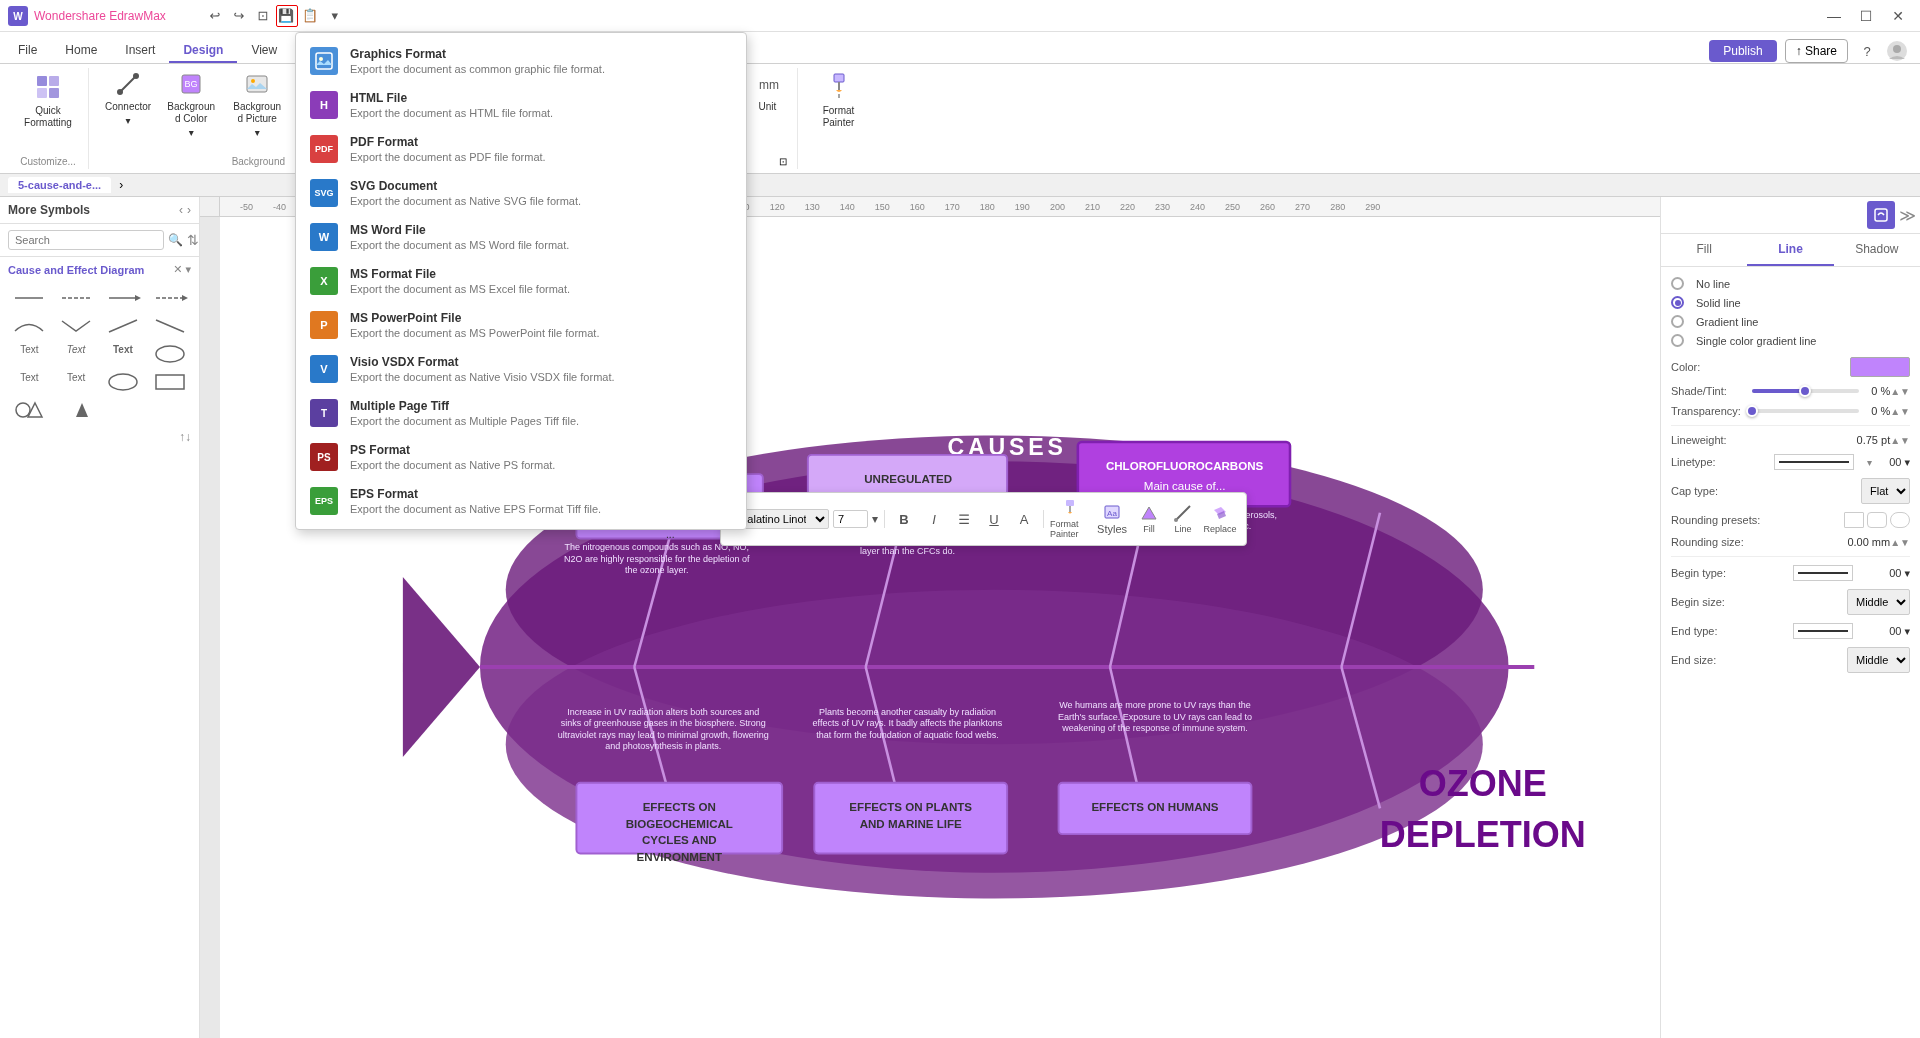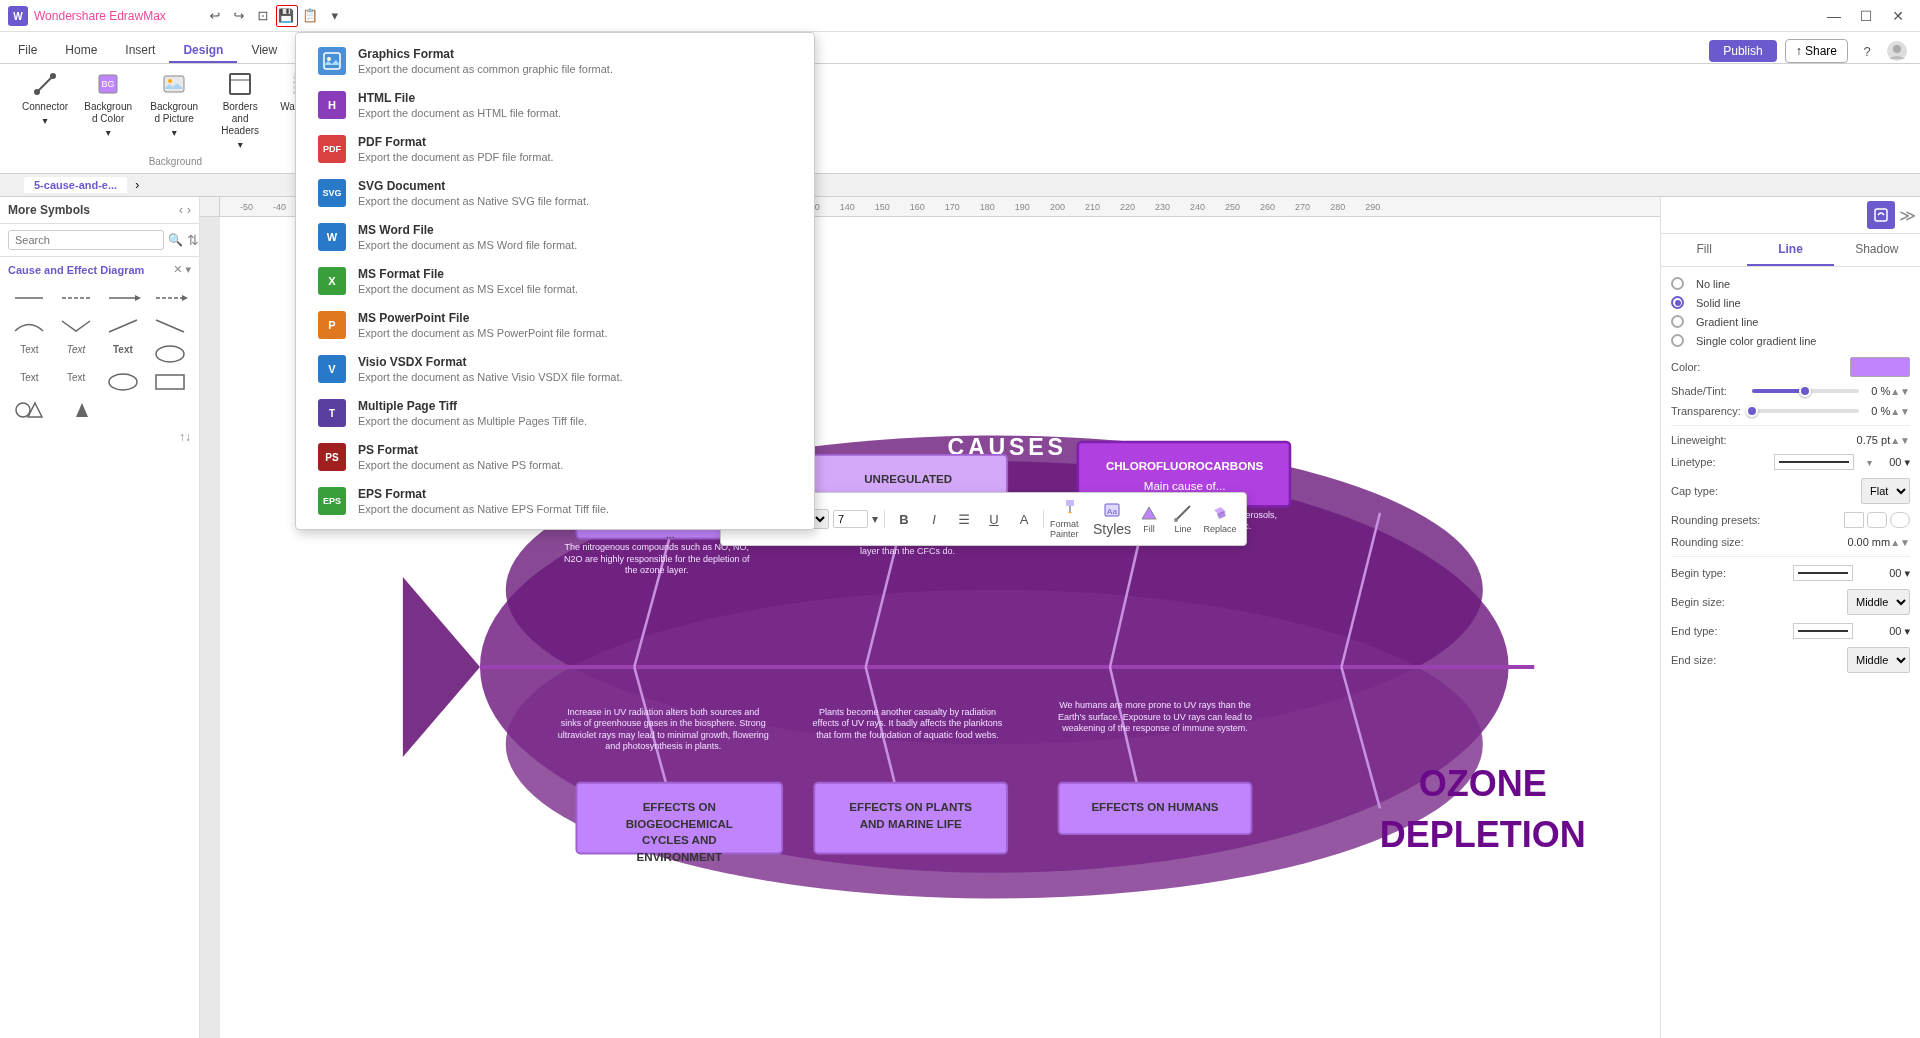--- a/index.html
+++ b/index.html
@@ -59,27 +59,27 @@
     #canvas-ruler-corner { width: 20px; height: 20px; background: #f0f0f0; border-right: 1px solid #d0d0d0; border-bottom: 1px solid #d0d0d0; position: absolute; left: 0; top: 0; }
     #canvas-ruler-v { width: 20px; background: #f5f5f5; border-right: 1px solid #d0d0d0; position: absolute; left: 0; top: 20px; bottom: 0; }
     #canvas { position: absolute; left: 20px; top: 20px; right: 0; bottom: 0; background: #fff; overflow: auto; }
     #canvas-inner { width: 1600px; height: 900px; position: relative; background: #fff; }
 
     
     #dropdown-menu {
       position: absolute;
       left: 295px;
       top: 32px;
-      width: 520px;
+      width: 452px;
       background: #fff;
       border: 1px solid #ccc;
       border-radius: 4px;
       box-shadow: 2px 4px 12px rgba(0,0,0,0.2);
       z-index: 1000;
-      padding: 6px 8px;
+      padding: 6px 0;
     }
     .menu-item { display: flex; align-items: flex-start; padding: 8px 14px; cursor: pointer; gap: 12px; }
     .menu-icon { width: 28px; height: 28px; border-radius: 3px; flex-shrink: 0; display: flex; align-items: center; justify-content: center; font-size: 16px; font-weight: bold; color: white; }
     .menu-icon.blue { background: #4a90d9; }
     .menu-icon.purple { background: #8b3cb8; }
     .menu-icon.red { background: #d94040; }
     .menu-icon.blue2 { background: #2979c9; }
     .menu-icon.green { background: #3a9e3a; }
     .menu-icon.orange { background: #e07820; }
     .menu-icon.purple2 { background: #5b3fa0; }
@@ -126,21 +126,21 @@
       padding: 4px 8px;
       gap: 4px;
       z-index: 100;
     }
     .fmt-sep { width: 1px; height: 18px; background: #ddd; margin: 0 2px; }
     .fmt-btn { display: flex; align-items: center; justify-content: center; width: 26px; height: 24px; cursor: pointer; border-radius: 2px; font-size: 13px; color: #555; }
     .fmt-font { border: 1px solid #ccc; border-radius: 2px; padding: 2px 6px; font-size: 11px; width: 100px; }
     .fmt-size { border: 1px solid #ccc; border-radius: 2px; padding: 2px 4px; font-size: 11px; width: 35px; }
 
     
-    #doc-tabs { display: flex; align-items: center; background: #f0f0f0; padding: 2px 24px; border-bottom: 1px solid #d0d0d0; gap: 2px; }
+    #doc-tabs { display: flex; align-items: center; background: #f0f0f0; padding: 2px 8px; border-bottom: 1px solid #d0d0d0; gap: 2px; }
     .doc-tab { padding: 2px 10px; font-size: 11px; cursor: pointer; border-radius: 3px 3px 0 0; background: #e0e0e0; color: #444; }
     .doc-tab.active { background: #fff; color: #6a5acd; font-weight: 600; }
   </style>
 </head>
 <body>
 
 <div id="titlebar">
   <div id="titlebar-left">
     <div id="titlebar-logo">
       <svg width="16" height="16" viewBox="0 0 16 16">
@@ -184,20 +184,36 @@
             <circle cx="10" cy="10" r="10" fill="#ddd"></circle>
             <circle cx="10" cy="8" r="4" fill="#aaa"></circle>
             <path d="M2 18 Q10 12 18 18" fill="#bbb"></path>
           </svg>
       </div>
     </div>
   </div>
 
   <div id="ribbon-content">
 
+    <div class="ribbon-group">
+      <div class="ribbon-group-items">
+        <div class="ribbon-btn">
+          <span class="icon">
+            <svg width="28" height="28" viewBox="0 0 28 28">
+              <rect x="3" y="4" width="10" height="10" rx="1" fill="#6a5acd" opacity="0.7"></rect>
+              <rect x="15" y="4" width="10" height="10" rx="1" fill="#9b89e0" opacity="0.7"></rect>
+              <rect x="3" y="16" width="10" height="10" rx="1" fill="#b8a8f0" opacity="0.7"></rect>
+              <rect x="15" y="16" width="10" height="10" rx="1" fill="#7a6ad0" opacity="0.7"></rect>
+            </svg>
+          </span>
+          <span class="label">Quick Formatting</span>
+        </div>
+      </div>
+      <div class="ribbon-group-label" style="color:#888;font-size:10px;">Customize...</div>
+    </div>
 
 
     <div class="ribbon-group">
       <div class="ribbon-group-items">
         <div class="ribbon-btn">
           <span class="icon">
             <svg width="24" height="24" viewBox="0 0 24 24">
                 <path d="M4 20 L20 4" stroke="#555" stroke-width="2"></path>
                 <circle cx="4" cy="20" r="3" fill="#555"></circle>
                 <circle cx="20" cy="4" r="3" fill="#555"></circle>
@@ -640,21 +656,21 @@
                 <line x1="9" y1="7" x2="9" y2="13" stroke="#888" stroke-width="1.5"></line>
                 <path d="M7 13 Q9 16 11 13" fill="#ffaa44"></path>
               </svg>
             <span style="font-size:9px;">Format Painter</span>
           </div>
           <div class="fmt-btn" style="flex-direction:column;align-items:center;font-size:10px;width:36px;height:44px;gap:2px;">
             <svg width="18" height="18" viewBox="0 0 18 18">
                 <rect x="2" y="3" width="14" height="12" rx="1" fill="#e0d8ff" stroke="#6a5acd" stroke-width="1"></rect>
                 <text x="9" y="13" text-anchor="middle" font-size="8" fill="#6a5acd">Aa</text>
               </svg>
-            <span style="font-size:14px;">Styles</span>
+            <span style="font-size:11px;">Styles</span>
           </div>
           <div class="fmt-btn" style="flex-direction:column;align-items:center;font-size:10px;width:30px;height:44px;gap:2px;">
             <svg width="18" height="18" viewBox="0 0 18 18">
                 <path d="M2 15 L9 3 L16 15 Z" fill="#c084fc" stroke="#888" stroke-width="1"></path>
               </svg>
             <span style="font-size:9px;">Fill</span>
           </div>
           <div class="fmt-btn" style="flex-direction:column;align-items:center;font-size:10px;width:30px;height:44px;gap:2px;">
             <svg width="18" height="18" viewBox="0 0 18 18">
                 <line x1="2" y1="16" x2="16" y2="2" stroke="#666" stroke-width="2"></line>

